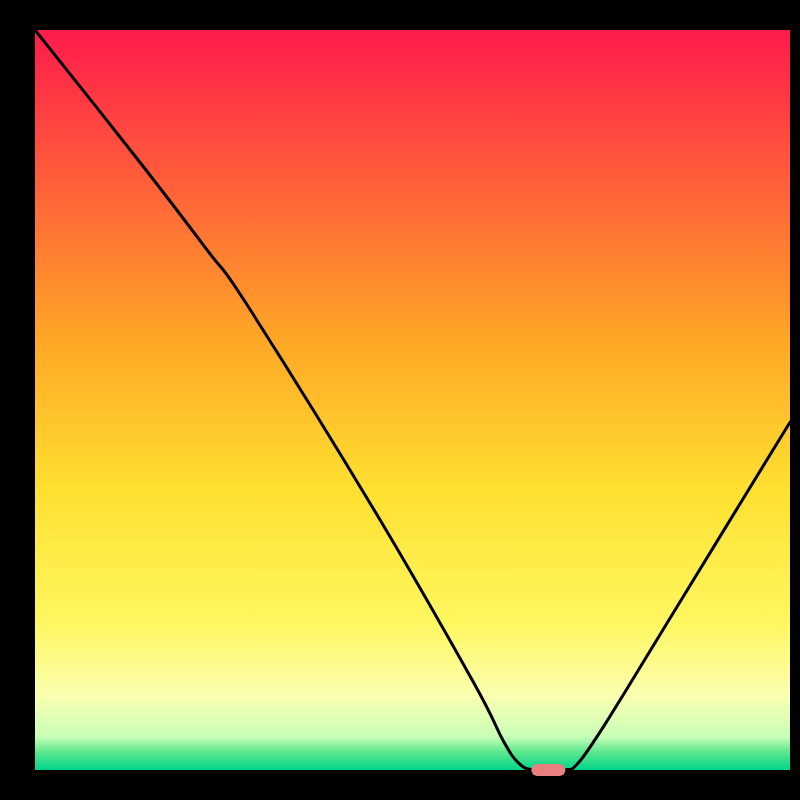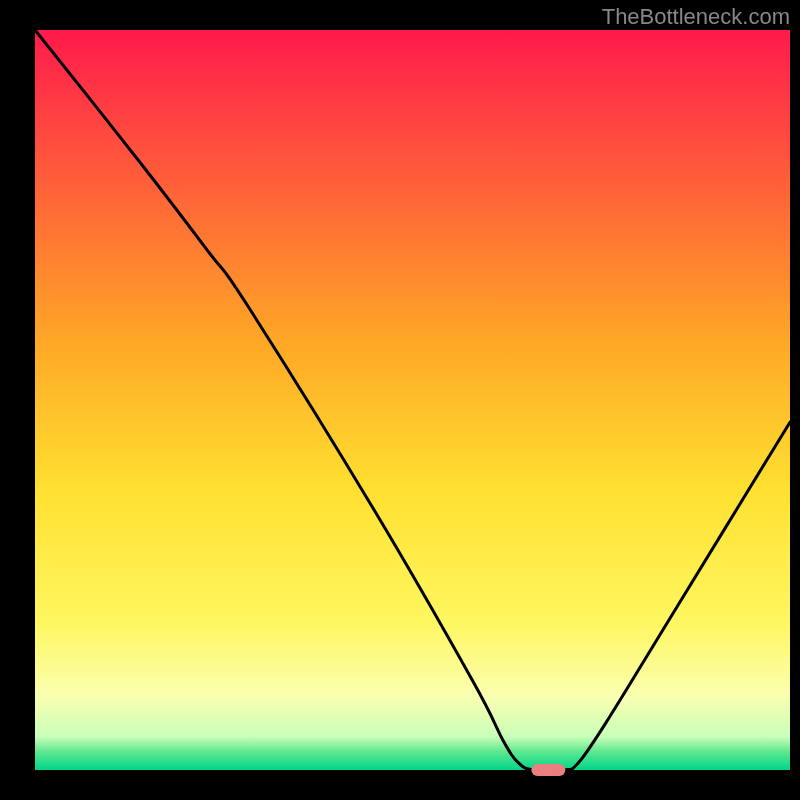--- a/index.html
+++ b/index.html
@@ -29,21 +29,20 @@
     position: absolute;
     top: 0;
     left: 0;
   }
 </style>
 </head>
 <body>
 
 <div class="chart-container">
 
-  <div class="watermark">TheBottleneck.com</div>
 
   <svg id="chart-svg" width="800" height="800">
     <defs>
       <linearGradient id="bg-gradient" x1="0" y1="0" x2="0" y2="1">
           <stop offset="0%" stop-color="#ff1a4c"></stop>
           <stop offset="42%" stop-color="#ffa726"></stop>
           <stop offset="62%" stop-color="#ffe030"></stop>
           <stop offset="80%" stop-color="#fff760"></stop>
           <stop offset="90%" stop-color="#faffb0"></stop>
           <stop offset="95.5%" stop-color="#c8ffb8"></stop>

